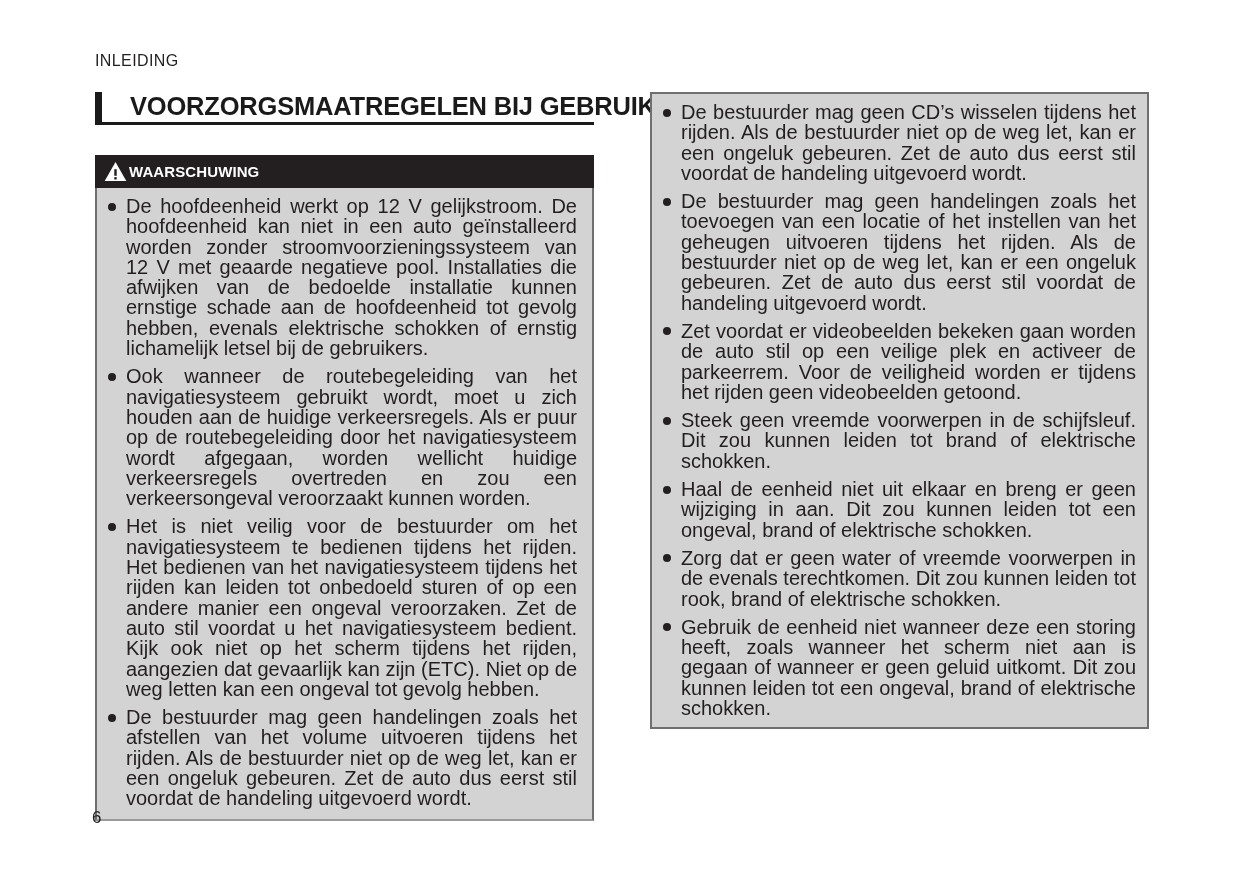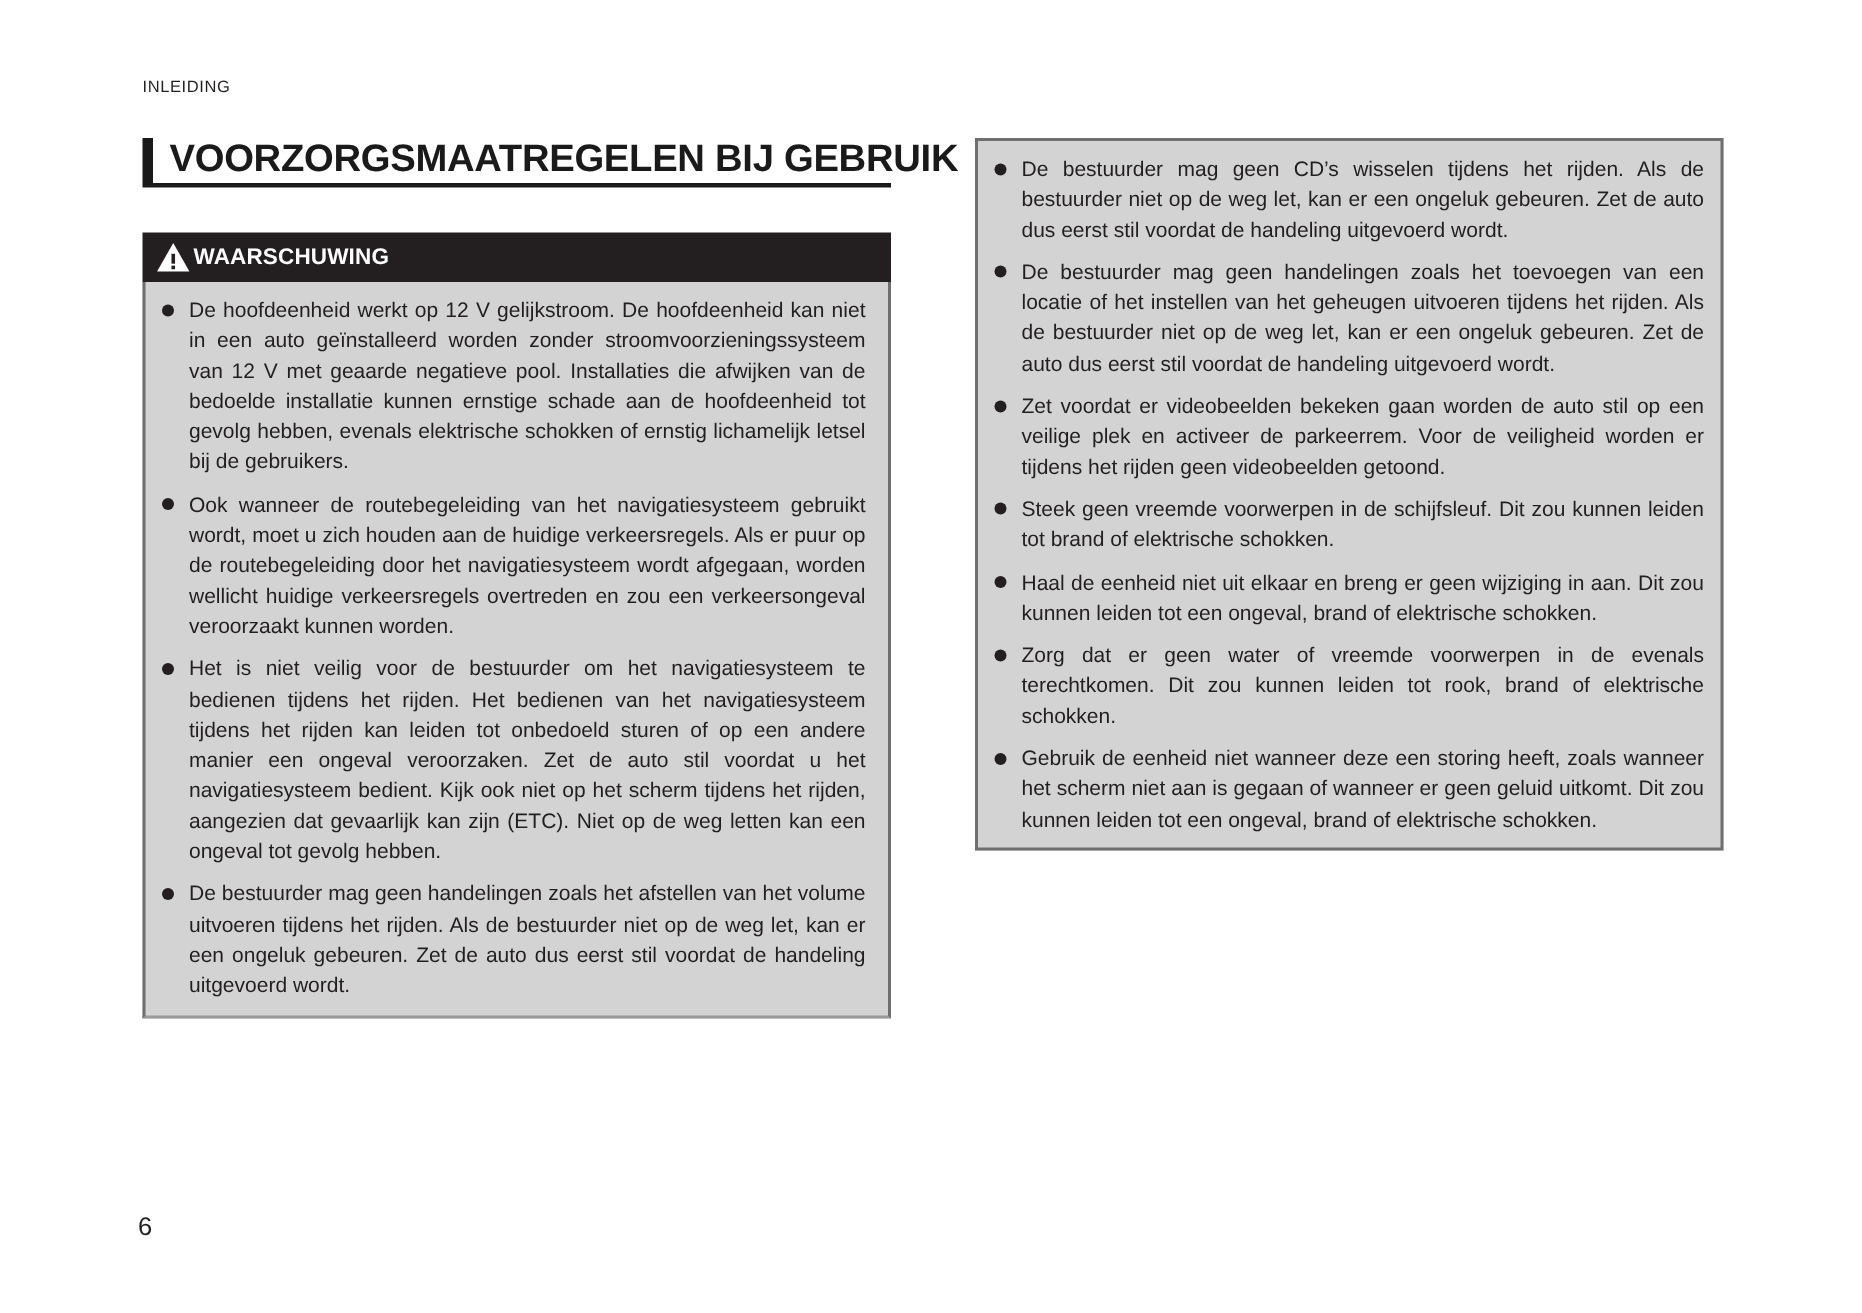--- a/index.html
+++ b/index.html
@@ -14,38 +14,38 @@
     font-family: "Liberation Sans", sans-serif;
     color: #231f20;
     overflow: hidden;
   }
 
   
   .running-head {
     position: absolute;
     left: 95px;
     top: 52px;
-    font-size: 11px;
+    font-size: 16px;
     letter-spacing: 0.4px;
     color: #231f20;
     font-weight: 400;
   }
 
   
   .section-title-wrap {
     position: absolute;
     left: 95px;
     top: 92px;
     width: 500px;
   }
   .section-title {
     display: flex;
     align-items: flex-end;
     border-left: 7px solid #1a1a1a;
-    padding-left: 11px;
+    padding-left: 28px;
     padding-bottom: 2px;
   }
   .section-title-text {
     font-size: 25.5px;
     font-weight: bold;
     letter-spacing: -0.2px;
     line-height: 1.1;
     white-space: nowrap;
     color: #1a1a1a;
   }
@@ -110,21 +110,21 @@
   
   ul.bullets {
     list-style: none;
     margin: 0;
     padding: 0;
   }
   ul.bullets li {
     position: relative;
     padding-left: 20px;
     margin: 0 0 8px 0;
-    font-size: 14px;
+    font-size: 20px;
     line-height: 20.3px;
     text-align: justify;
     color: #231f20;
     hyphens: none;
   }
   ul.bullets li:last-child {
     margin-bottom: 0;
   }
   ul.bullets li .dot {
     position: absolute;

